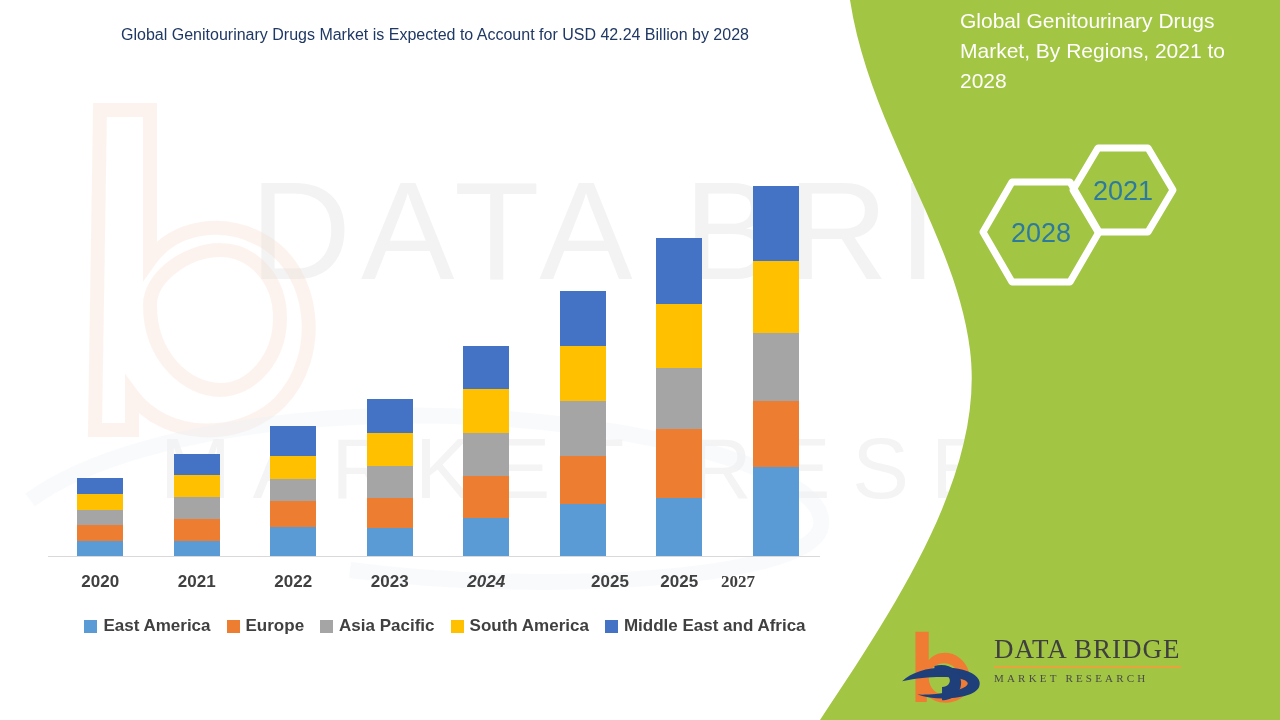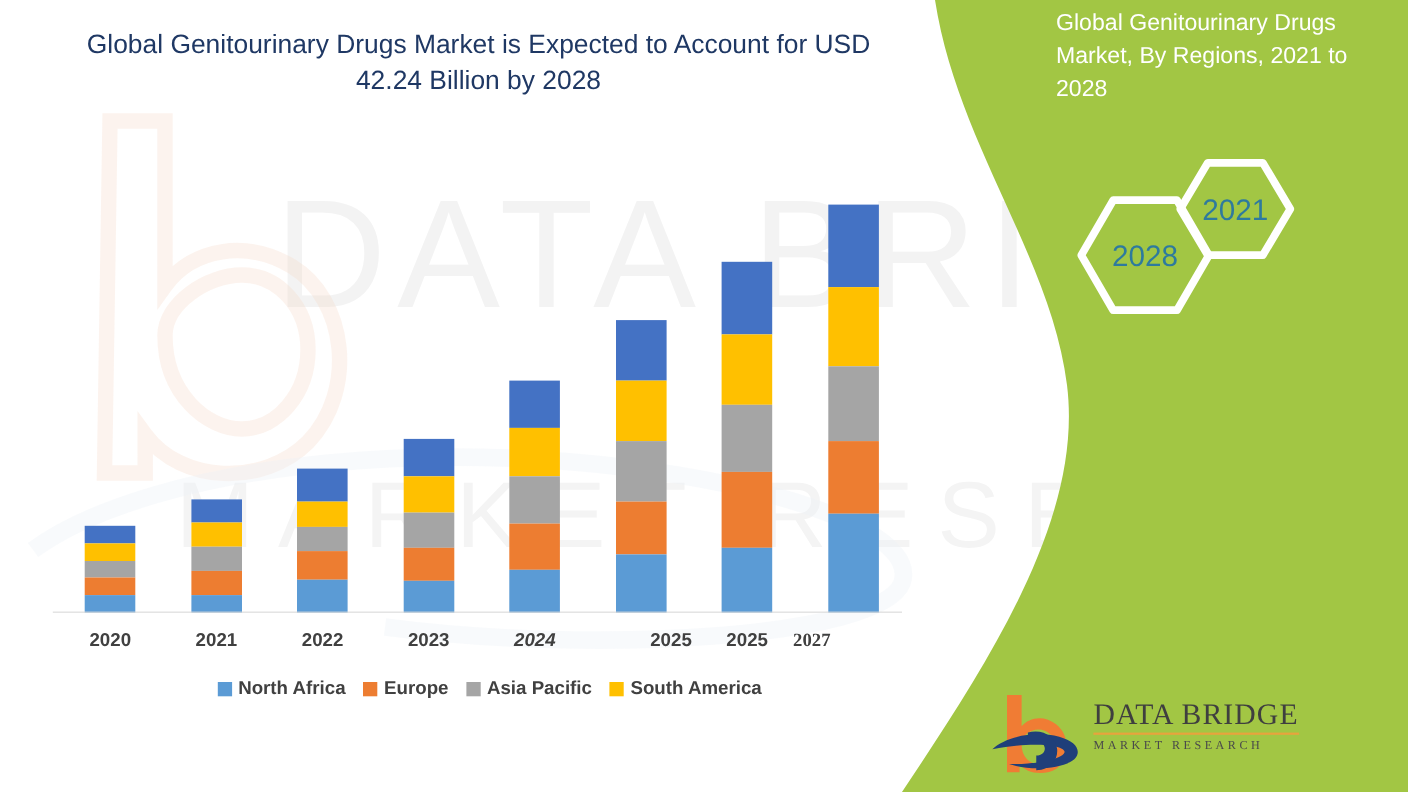--- a/index.html
+++ b/index.html
@@ -23,21 +23,21 @@
   #wm-databridge { top:150px; left:250px; font-size:140px; color:#f3f3f3; letter-spacing:10px; }
   #wm-research  { top:420px; left:160px; font-size:85px;  color:#f4f4f4; letter-spacing:22px; }
   #wm-logo-b { position:absolute; left:40px; top:90px; opacity:.30; }
   #wm-swoosh { position:absolute; left:20px; top:380px; opacity:.35; }
 
   
   #chart-panel { position:absolute; left:0; top:0; width:860px; height:720px; }
 
   #chart-title {
     position:absolute; left:50px; top:24px; width:770px;
-    text-align:center; color:#1F3864; font-size:24px; line-height:1.38;
+    text-align:center; color:#1F3864; font-size:16px; line-height:1.38;
     font-weight:400;
   }
 
   #plot { position:absolute; left:48px; top:120px; width:790px; height:437px; }
   #axis-line { position:absolute; left:48px; top:556px; width:772px; height:1px; background:#d9d9d9; }
 
   .bar-group { position:absolute; bottom:0; width:46px; display:flex; flex-direction:column; }
   .seg { width:100%; }
 
   #x-axis { position:absolute; left:48px; top:566px; width:790px; height:32px; }
@@ -171,33 +171,37 @@
       <div class="x-label" style="left: 301.75px;">2023</div>
       <div class="x-label" style="left: 398.25px; font-style: italic;">2024</div>
       <div class="x-label" style="left: 522px;">2025</div>
       <div class="x-label" style="left: 591.25px;">2025</div>
       <div class="x-label" style="left: 650px; font-family: Liberation Serif, serif;">2027</div>
     </div>
 
   <div id="legend">
       <div class="legend-item">
         <span class="legend-swatch" style="background: rgb(91, 155, 213);"></span>
-        <span class="legend-label">North Africa</span>
+        <span class="legend-label">East America</span>
       </div>
       <div class="legend-item">
         <span class="legend-swatch" style="background: rgb(237, 125, 49);"></span>
         <span class="legend-label">Europe</span>
       </div>
       <div class="legend-item">
         <span class="legend-swatch" style="background: rgb(165, 165, 165);"></span>
         <span class="legend-label">Asia Pacific</span>
       </div>
       <div class="legend-item">
         <span class="legend-swatch" style="background: rgb(255, 192, 0);"></span>
         <span class="legend-label">South America</span>
+      </div>
+      <div class="legend-item">
+        <span class="legend-swatch" style="background: rgb(68, 114, 196);"></span>
+        <span class="legend-label">Middle East and Africa</span>
       </div>
     </div>
 </div>
 
 <div id="green-panel">
   <svg viewBox="0 0 470 720" preserveAspectRatio="none">
     <path id="green-shape" d="M40 0 L470 0 L470 720 L10 720 C90 600 175 470 160 350 C146 235 60 130 40 0 Z" fill="#A2C644"></path>
   </svg>
 </div>
 

